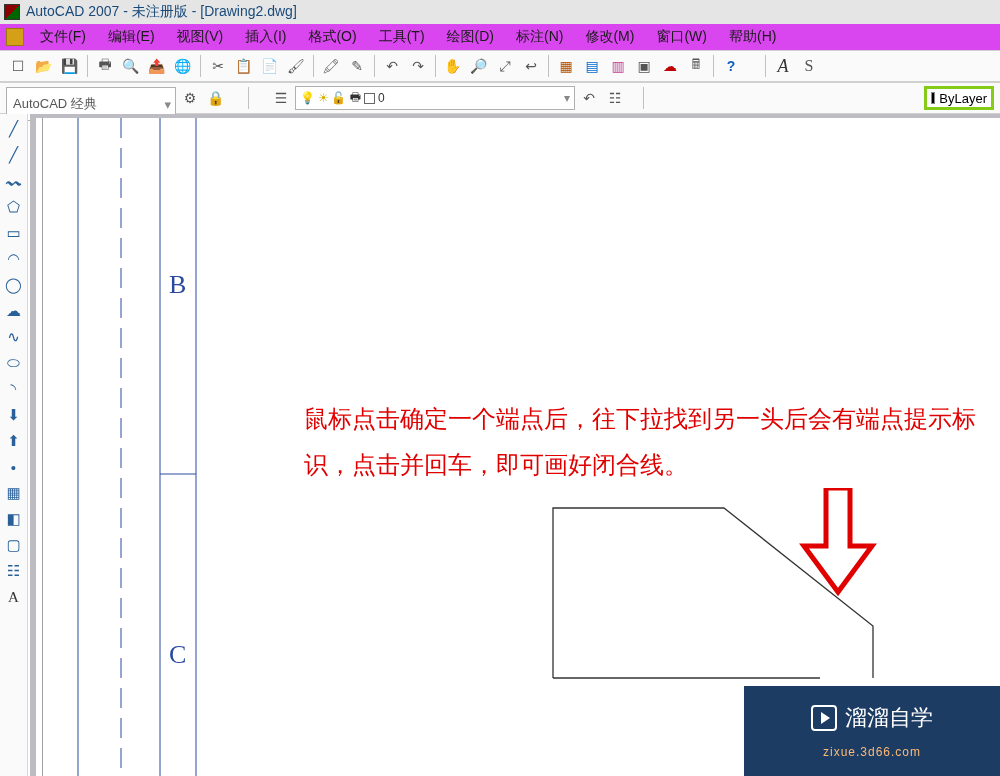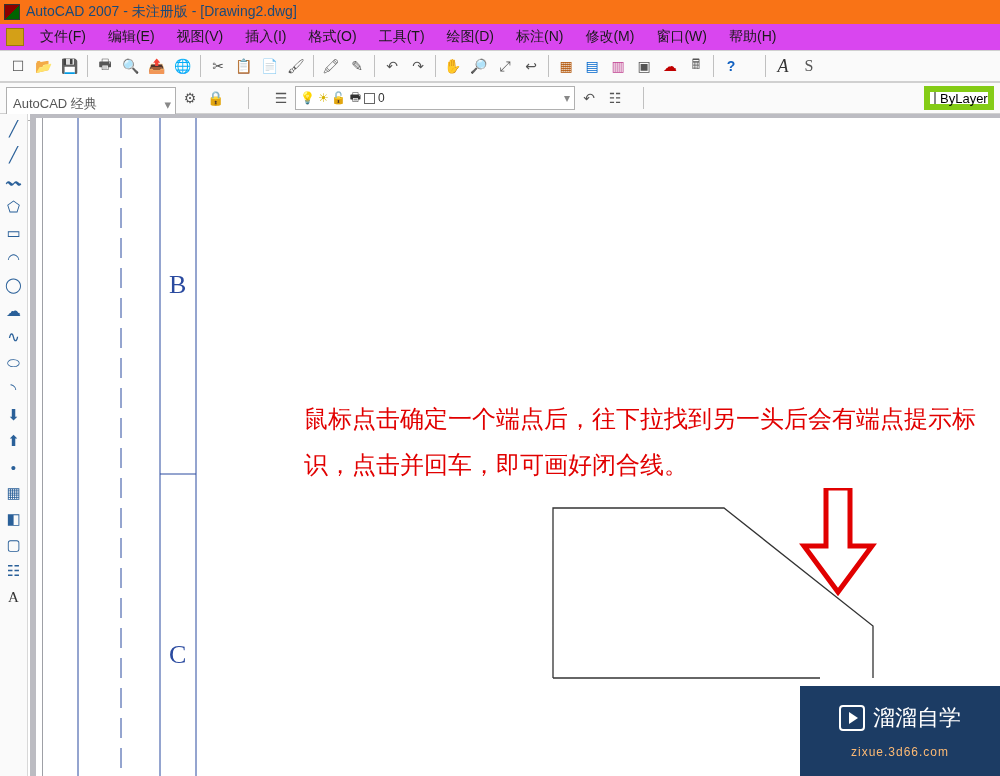--- a/index.html
+++ b/index.html
@@ -1,55 +1,55 @@
 <!DOCTYPE html>
 <html><head>
 <meta charset="utf-8">
 <style>
 * { margin: 0; padding: 0; box-sizing: border-box; }
 body { font-family: "Microsoft YaHei", SimSun, Arial, sans-serif; font-size: 13px; background: #fff; width: 1000px; height: 776px; overflow: hidden; }
 
 
-.title-bar { height: 24px; background: #f97316; display: flex; align-items: center; padding: 0 4px; gap: 6px; }
+.title-bar { height: 24px; background: #e5e5e5; display: flex; align-items: center; padding: 0 4px; gap: 6px; }
 .app-icon { width: 16px; height: 16px; background: linear-gradient(135deg,#8b0000 50%,#006400 50%); border:1px solid #333; }
 .title-text { color: #1a4a7a; font-size: 14px; }
 
 
 .menu-bar { height: 26px; background: #d946ef; display: flex; align-items: center; padding: 0 6px; gap: 2px; }
 .menu-logo { width: 18px; height: 18px; background: #d4a017; border:1px solid #9a7a0a; margin-right: 4px; }
 .menu-item { padding: 3px 10px; color: #1a1a1a; font-size: 14px; cursor: pointer; }
 
 
 .toolbar-row { height: 32px; background: #fafafa; border-top:1px solid #d0d0d0; border-bottom:1px solid #d0d0d0; display: flex; align-items: center; padding: 0 6px; gap: 2px; }
 .tb-btn { width: 24px; height: 24px; border: 1px solid transparent; display:flex; align-items:center; justify-content:center; cursor:pointer; font-size:14px; color:#555; }
 .tb-sep { width:1px; height:22px; background:#c0c0c0; margin:0 3px; }
 .workspace-dd { width:170px; height:24px; border:1px solid #b0b0b0; background:#fff; display:flex; align-items:center; padding:16px 6px; font-size:13px; color:#555; position:relative;margin-top:12px; }
 .workspace-dd::after { content:"▾"; position:absolute; right:4px; color:#888; }
 .layer-dd { width:280px; height:24px; border:1px solid #b0b0b0; background:#fff; display:flex; align-items:center; padding:0 4px; font-size:12px; color:#333; gap:3px; }
 .layer-dd::after { content:"▾"; margin-left:auto; color:#888; }
-.bylayer-dd { width:70px; height:24px; border:6px solid #84cc16; background:#fff; display:flex; align-items:center; padding:0 4px; font-size:13px; }
+.bylayer-dd { width:70px; height:24px; border:3px solid #84cc16; background:#fff; display:flex; align-items:center; padding:0 4px; font-size:13px; }
 .bylayer-sw { width:12px; height:12px; background:#000; border:1px solid #888; margin-right:4px; }
 
 
 .main { display:flex; height:calc(776px - 24px - 26px - 32px - 32px); position:relative; }
 
 
 .left-palette { width:28px; background:#fafafa; border-right:1px solid #d8d8d8; display:flex; flex-direction:column; align-items:center; padding-top:4px; gap:4px; }
 .pal-btn { width:22px; height:22px; display:flex; align-items:center; justify-content:center; cursor:pointer; font-size:15px; color:#2a6099; }
 
 
 .canvas-wrap { flex:1; position:relative; background:#fff; border-left:6px solid #bcbcc2; border-top:4px solid #bcbcc2; margin-left:2px; overflow:hidden; }
 .canvas-wrap::before { content:""; position:absolute; left:0; top:0; width:6px; height:100%; background:#fff; border-right:1px solid #9ea0a6; }
 
 .red-text { color:#e10000; font-size:24px; line-height:46px; position:absolute; }
 .red-title { top:60px; left:415px; }
 .red-body { top:278px; left:268px; right:20px; font-size:24px; line-height:46px; }
 
 
-.watermark { position:absolute; right:0; bottom:0; width:200px; height:90px; background:#1c3c64; color:#fff; display:flex; align-items:center; justify-content:center; flex-direction:column; font-size:22px; }
+.watermark { position:absolute; right:0; bottom:0; width:256px; height:90px; background:#1c3c64; color:#fff; display:flex; align-items:center; justify-content:center; flex-direction:column; font-size:22px; }
 .watermark .row1 { display:flex; align-items:center; gap:8px; }
 .play-icon { width:26px; height:26px; border:2px solid #fff; border-radius:4px; display:flex; align-items:center; justify-content:center; }
 .play-icon::before { content:""; border-left:9px solid #fff; border-top:6px solid transparent; border-bottom:6px solid transparent; margin-left:2px; }
 .watermark .row2 { font-size:12px; letter-spacing:1px; color:#fdba74; margin-top:12px; }
 
 
 .arrow { position:absolute; }
 
 svg.drawing { position:absolute; left:0; top:0; }
 

